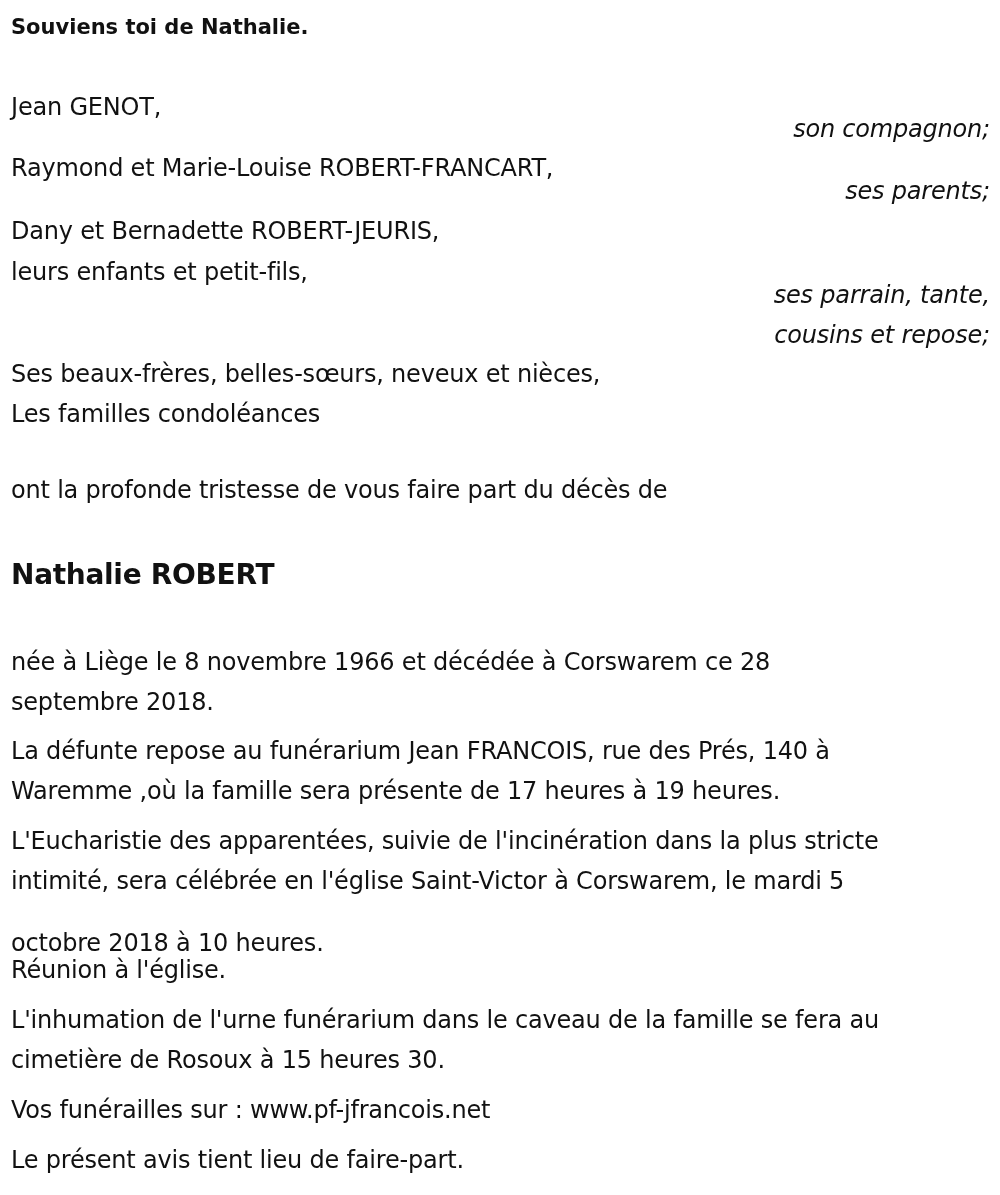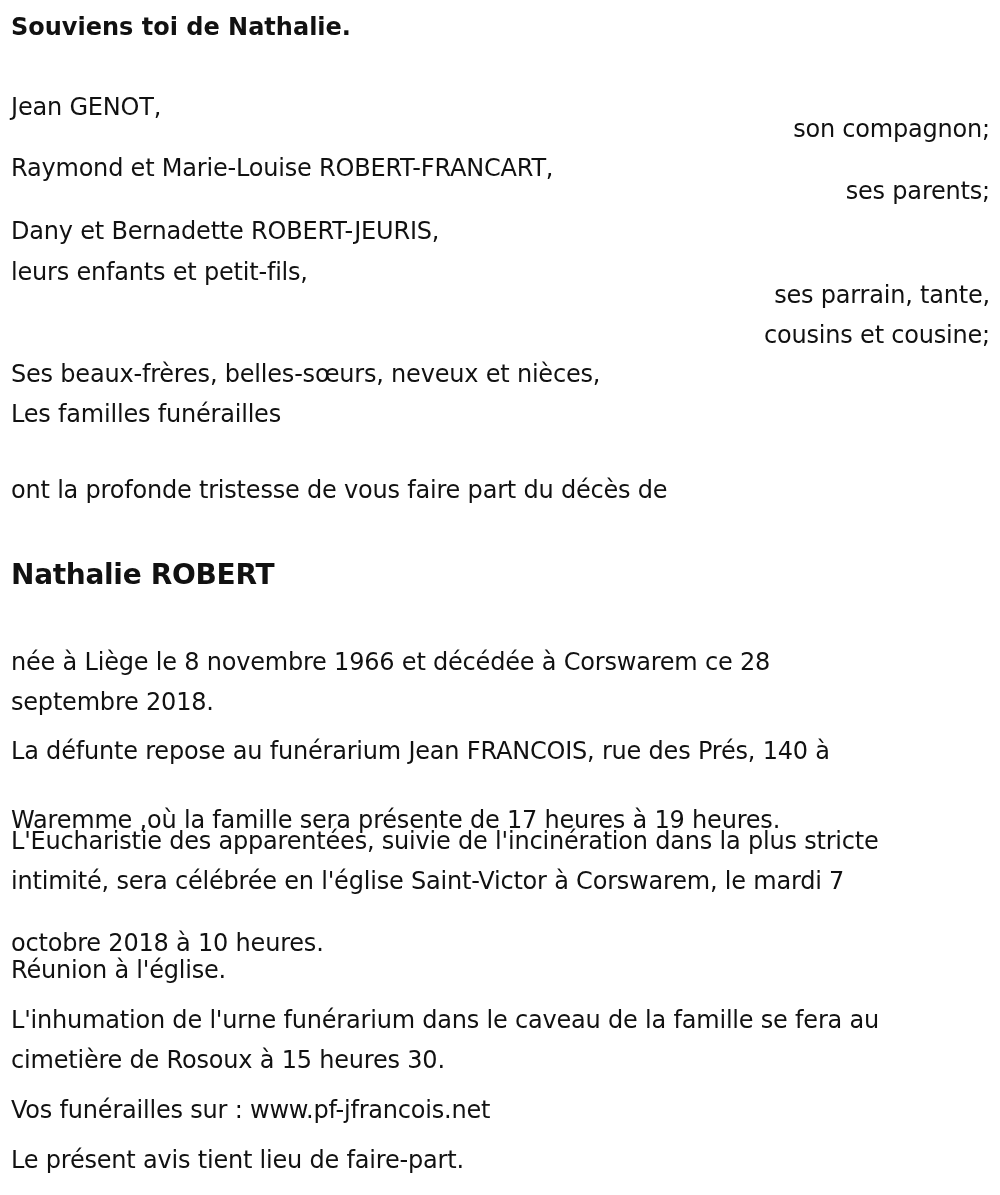--- a/index.html
+++ b/index.html
@@ -4,57 +4,57 @@
   <style>
     html, body { margin: 0; padding: 0; background: #ffffff; }
     body {
       width: 1000px; height: 1195px; overflow: hidden;
       font-family: "DejaVu Sans", sans-serif;
       color: #111111;
       position: relative;
     }
     .abs { position: absolute; white-space: nowrap; }
     .left { left: 11px; }
-    .right { right: 10px; text-align: right; }
+    .right { right: 10px; text-align: right; font-style: italic; }
     .txt { font-size: 24px; line-height: 30px; letter-spacing: -0.2px; }
-    .head { font-size: 24px; font-weight: bold; line-height: 30px; }
+    .head { font-size: 21px; font-weight: bold; line-height: 30px; }
     .name { font-size: 28px; font-weight: bold; line-height: 44px; letter-spacing: -0.3px; }
   </style>
 </head>
 <body>
 
 <div>
   <div class="abs left head" style="top:12px">Souviens toi de Nathalie.</div>
 
   <div class="abs left txt" style="top:92px">Jean GENOT,</div>
   <div class="abs right txt" style="top:114px">son compagnon;</div>
 
   <div class="abs left txt" style="top:153px">Raymond et Marie-Louise ROBERT-FRANCART,</div>
   <div class="abs right txt" style="top:176px">ses parents;</div>
 
   <div class="abs left txt" style="top:216px">Dany et Bernadette ROBERT-JEURIS,</div>
   <div class="abs left txt" style="top:257px">leurs enfants et petit-fils,</div>
   <div class="abs right txt" style="top:280px">ses parrain, tante,</div>
-  <div class="abs right txt" style="top:320px">cousins et cousine;</div>
+  <div class="abs right txt" style="top:320px">cousins et repose;</div>
 
   <div class="abs left txt" style="top:359px">Ses beaux-frères, belles-sœurs, neveux et nièces,</div>
-  <div class="abs left txt" style="top:399px">Les familles funérailles</div>
+  <div class="abs left txt" style="top:399px">Les familles condoléances</div>
 
   <div class="abs left txt" style="top:475px">ont la profonde tristesse de vous faire part du décès de</div>
 
   <div class="abs left name" style="top:553px">Nathalie ROBERT</div>
 
   <div class="abs left txt" style="top:647px">née à Liège le 8 novembre 1966 et décédée à Corswarem ce 28</div>
   <div class="abs left txt" style="top:687px">septembre 2018.</div>
 
   <div class="abs left txt" style="top:736px">La défunte repose au funérarium Jean FRANCOIS, rue des Prés, 140 à</div>
-  <div class="abs left txt" style="top:805px">Waremme ,où la famille sera présente de 17 heures à 19 heures.</div>
+  <div class="abs left txt" style="top:776px">Waremme ,où la famille sera présente de 17 heures à 19 heures.</div>
 
   <div class="abs left txt" style="top:826px">L'Eucharistie des apparentées, suivie de l'incinération dans la plus stricte</div>
-  <div class="abs left txt" style="top:866px">intimité, sera célébrée en l'église Saint-Victor à Corswarem, le mardi 7</div>
+  <div class="abs left txt" style="top:866px">intimité, sera célébrée en l'église Saint-Victor à Corswarem, le mardi 5</div>
   <div class="abs left txt" style="top:928px">octobre 2018 à 10 heures.</div>
 
   <div class="abs left txt" style="top:955px">Réunion à l'église.</div>
 
   <div class="abs left txt" style="top:1005px">L'inhumation de l'urne funérarium dans le caveau de la famille se fera au</div>
   <div class="abs left txt" style="top:1045px">cimetière de Rosoux à 15 heures 30.</div>
 
   <div class="abs left txt" style="top:1095px">Vos funérailles sur : www.pf-jfrancois.net</div>
 
   <div class="abs left txt" style="top:1145px">Le présent avis tient lieu de faire-part.</div>

